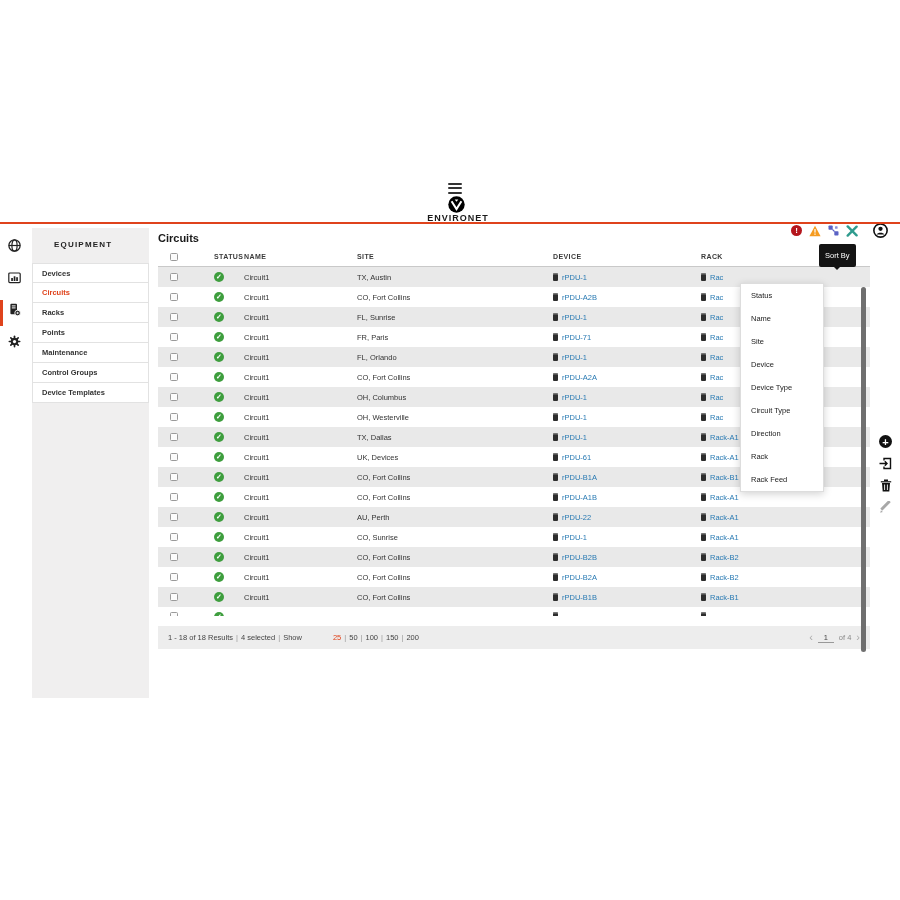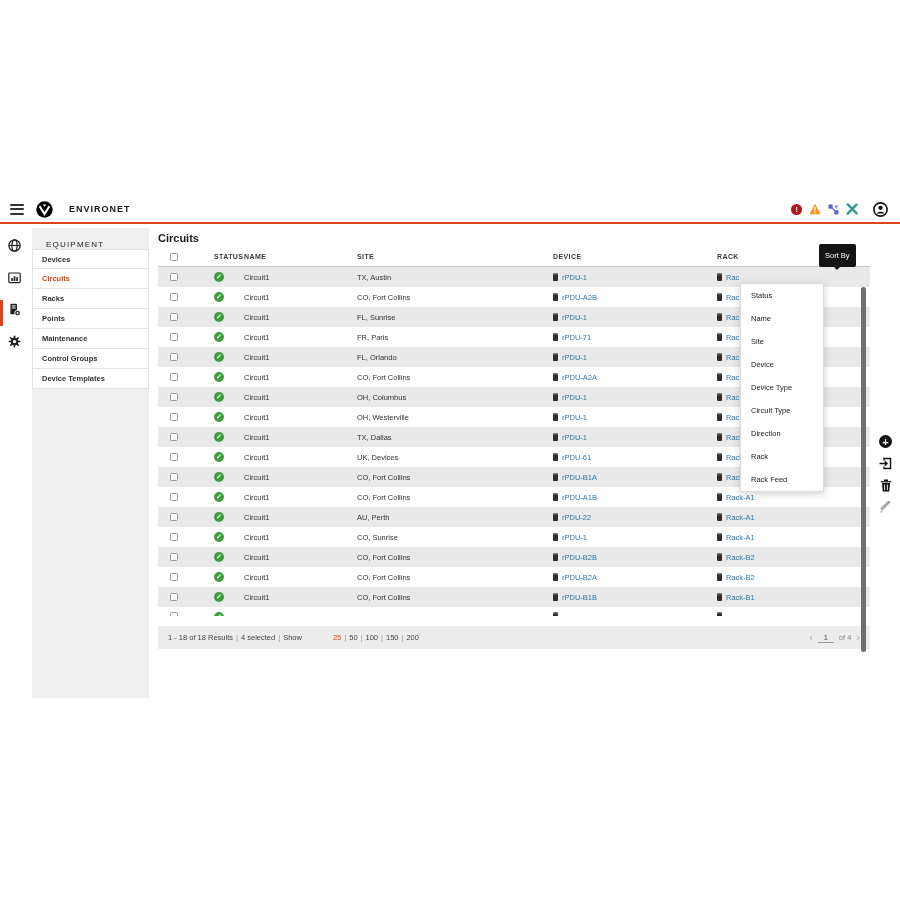--- a/index.html
+++ b/index.html
@@ -1,39 +1,39 @@
 <!DOCTYPE html>
 <html><head>
 <meta charset="utf-8">
 <style>
   * { margin:0; padding:0; box-sizing:border-box; }
   html,body { width:900px; height:900px; background:#fff; font-family:"Liberation Sans", sans-serif; overflow:hidden; }
   body { position:relative; }
 
   
   .topbar { position:absolute; left:0; top:196; width:900px; height:26px; display:flex; align-items:center; background:#fff; }
-  .topbar { top:196px; }
+  .topbar { top:180px;flex-direction:column; }
   .hamburger { margin-left:10px; width:14px; cursor:pointer; }
   .hamburger div { height:2px; background:#333; margin:2.5px 0; border-radius:1px; }
   .logo { margin-left:12px; display:flex; }
   .appname { margin-left:16px; font-size:9px; font-weight:bold; letter-spacing:1px; color:#1a1a1a; }
   .top-icons { margin-left:auto; display:flex; align-items:center; gap:7px; padding-right:12px; }
   .ticon { display:flex; align-items:center; justify-content:center; cursor:pointer; }
   .alert-badge { width:11px; height:11px; border-radius:50%; background:#b5161d; color:#fff; font-size:8px; font-weight:bold; display:flex; align-items:center; justify-content:center; }
   .divider { position:absolute; left:0; top:222px; width:900px; height:2px; background:#df431c; }
 
   
   .rail { position:absolute; left:0; top:224px; width:30px; height:476px; background:#fff; }
   .rail .ricon { position:absolute; left:8px; cursor:pointer; }
   .rail .active-bar { position:absolute; left:0; width:3px; height:26px; background:#df431c; }
 
   
   .equip { position:absolute; left:32px; top:228px; width:117px; height:470px; background:#f0efef; }
-  .equip-header { padding:12px 0 0 14px; font-size:8px; font-weight:normal; letter-spacing:1.2px; color:#222; }
-  .equip-list { margin-top:0; }
+  .equip-header { padding:12px 0 0 22px; font-size:8px; font-weight:bold; letter-spacing:1.2px; color:#222; }
+  .equip-list { margin-top:14px; }
   .equip-item { height:20px; background:#fff; border:1px solid #e2e2e2; border-top:none; display:flex; align-items:center; padding-left:9px; font-size:7.5px; font-weight:bold; color:#333; cursor:pointer; }
   .equip-item:first-child { border-top:1px solid #e2e2e2; }
   .equip-item.active { color:#df431c; }
 
   
   .main { position:absolute; left:158px; top:232px; width:712px; }
   .page-title { font-size:11px; font-weight:bold; color:#1a1a1a; }
   .toolbar { margin-top:13px; height:26px; background:#ededed; display:flex; align-items:center; padding:0 12px; }
   .search-wrap { display:flex; align-items:center; border-bottom:1px solid #999; height:16px; width:152px; }
   .search-wrap input { border:none; outline:none; background:transparent; font-size:8px; color:#444; width:130px; margin-left:5px; font-family:"Liberation Sans",sans-serif; }
@@ -42,21 +42,21 @@
   .tool-icons > span { cursor:pointer; display:flex; }
 
   .thead { margin-top:3px; height:20px; display:flex; align-items:center; background:#fff; border-bottom:1px solid #c9c9c9; font-size:7px; font-weight:bold; color:#3a3a3a; letter-spacing:.4px; }
   .trow { height:20px; display:flex; align-items:center; font-size:7.5px; color:#333; cursor:pointer; }
   .trow.alt { background:#e9e9e9; }
   .trow.partial { height:9px; overflow:hidden; align-items:flex-start; padding-top:5px; }
   .c-check { width:46px; padding-left:12px; display:flex; align-items:center; }
   .c-status { width:40px; padding-left:10px; display:flex; align-items:center; }
   .c-name { width:113px; }
   .c-site { width:196px; }
-  .c-device { width:164px; display:flex; align-items:center; }
+  .c-device { width:148px; display:flex; align-items:center; }
   .c-rack { flex:1; display:flex; align-items:center; }
   .cbx { width:8px; height:8px; border:1px solid #9a9a9a; border-radius:1.5px; background:#fbfbfb; cursor:pointer; }
   .okdot { width:10px; height:10px; border-radius:50%; background:#3e9e3e; color:#fff; font-size:7px; font-weight:bold; display:flex; align-items:center; justify-content:center; }
   .dev-ic { width:5px; height:8px; background:#2d2d2d; border-radius:1px; margin-right:4px; box-shadow:inset 0 1.5px 0 rgba(255,255,255,.35); }
   .cell-link { color:#2879b2; text-decoration:none; cursor:pointer; }
 
   .tfooter { margin-top:10px; height:23px; background:#ededed; display:flex; align-items:center; padding:0 10px; font-size:7.5px; color:#444; }
   .tfooter .sep { color:#999; margin:0 3px; }
   .size-link { cursor:pointer; color:#444; }
   .size-link.active { color:#df431c;padding-left:28px; }

